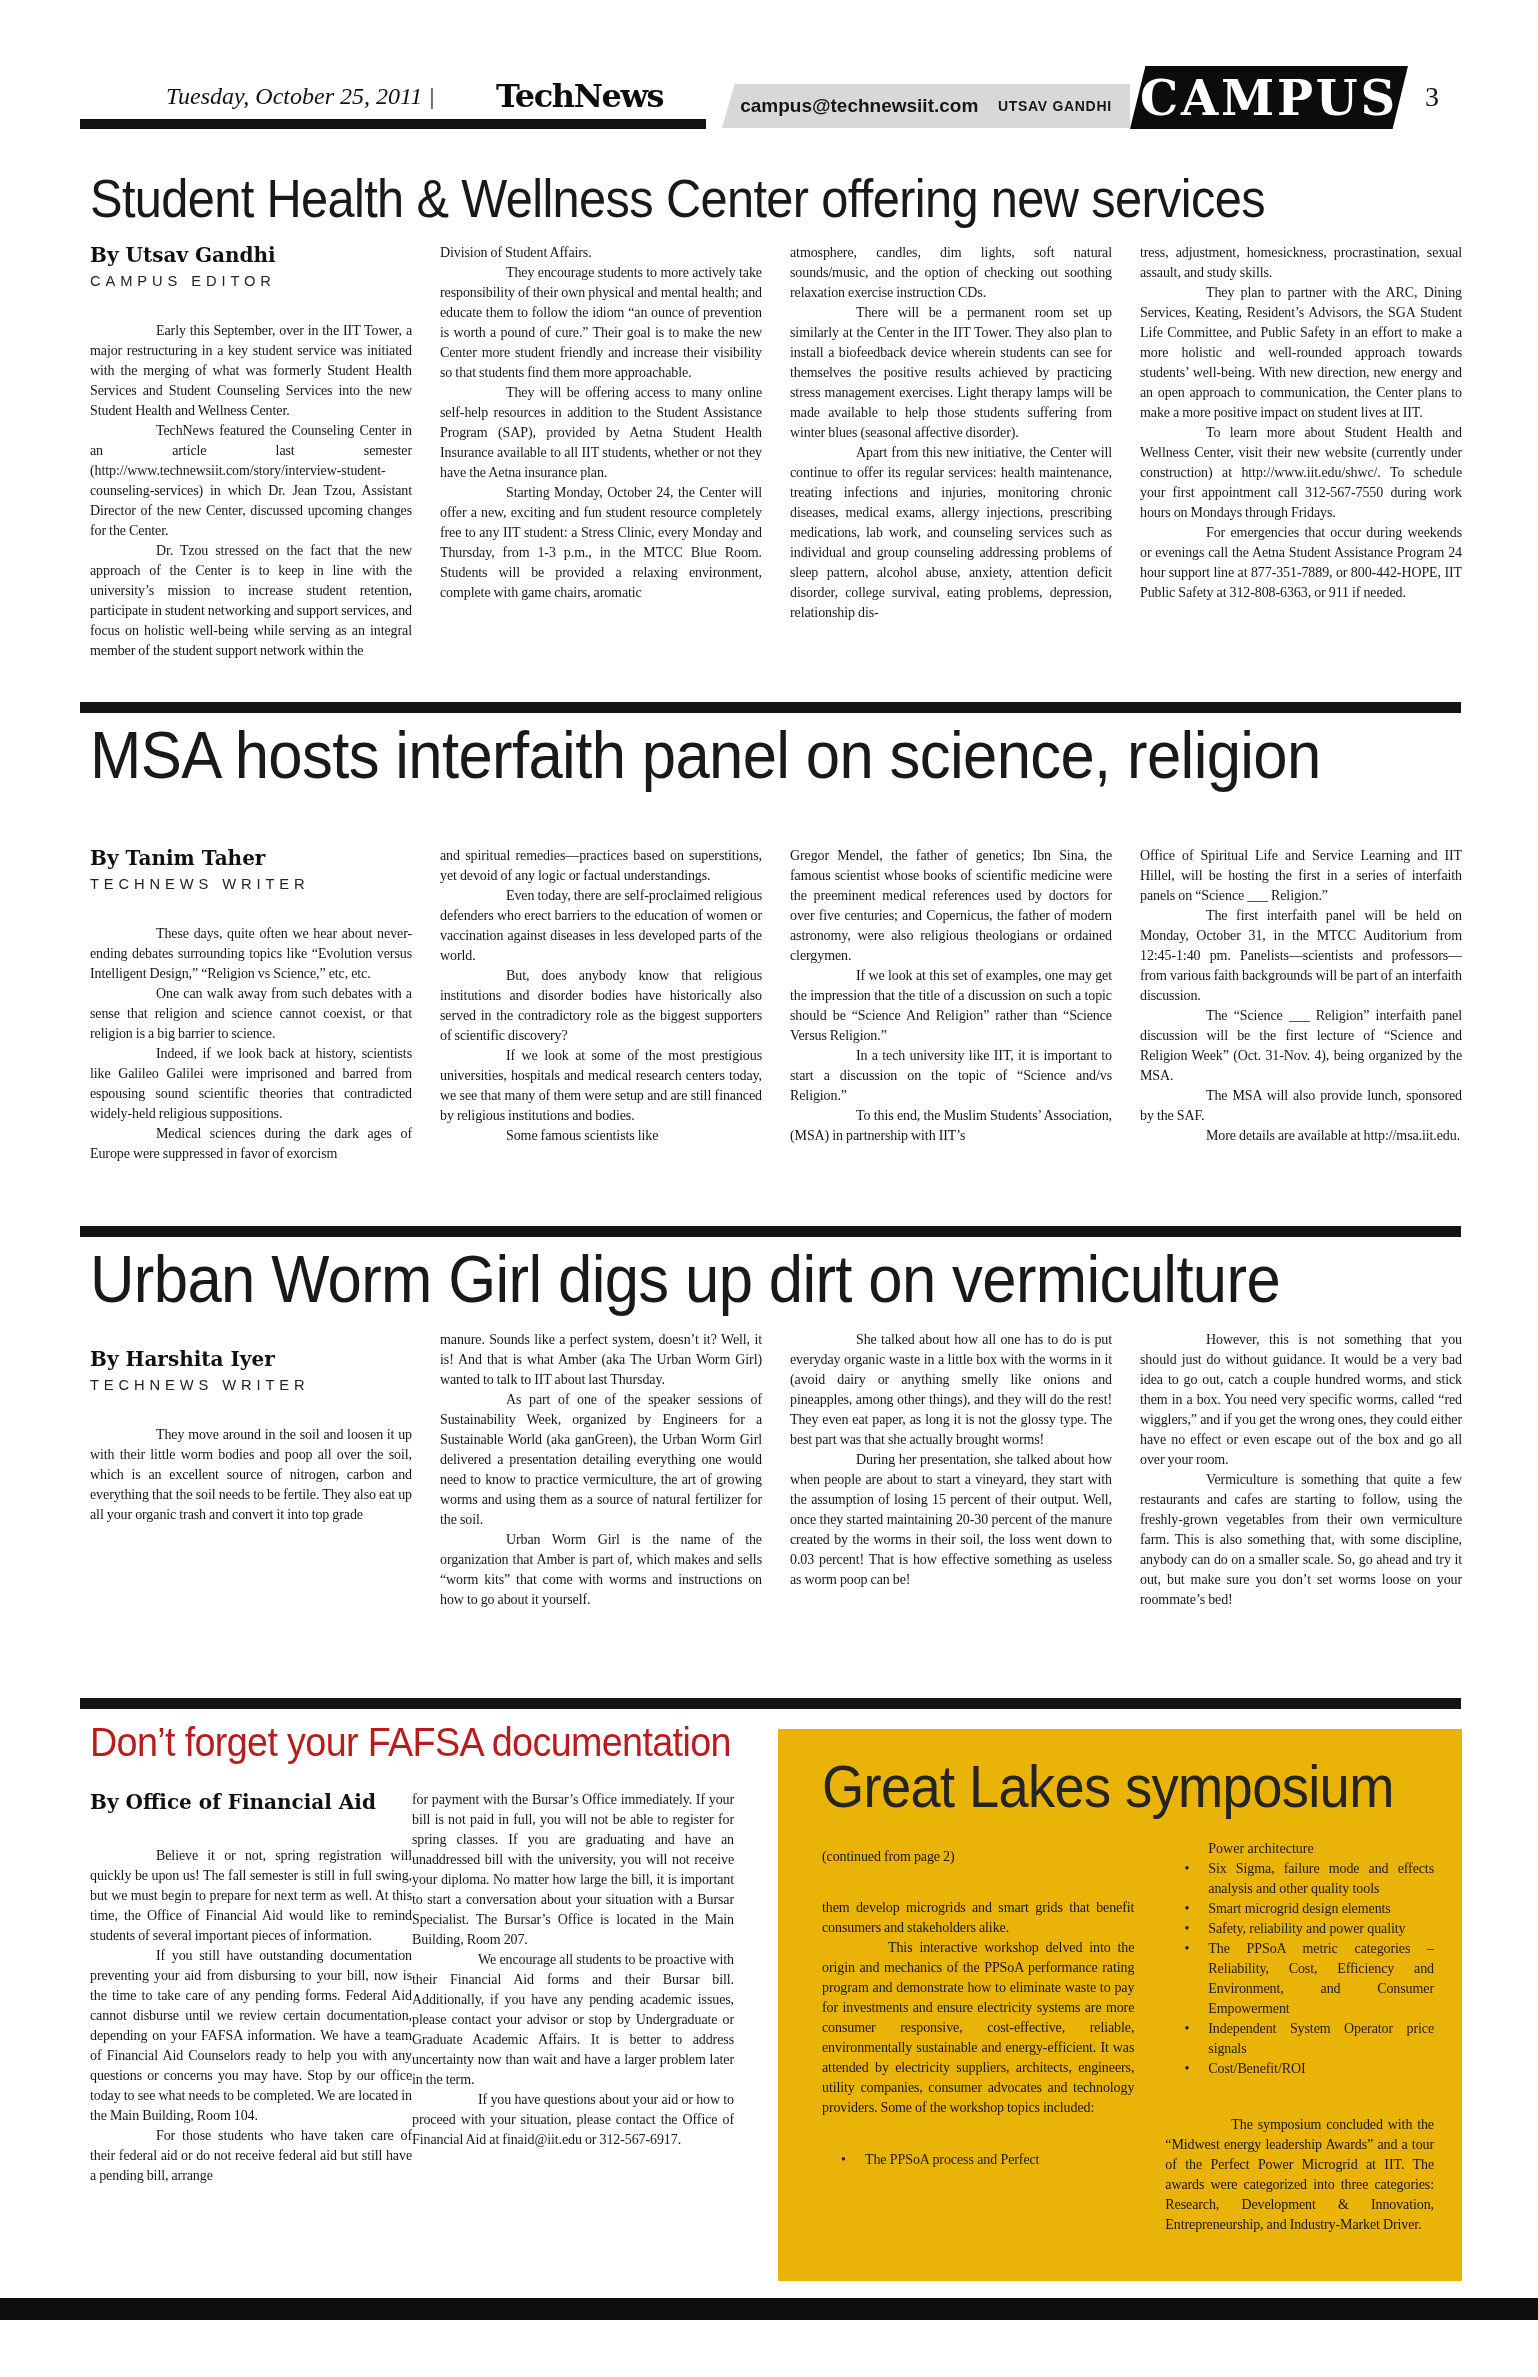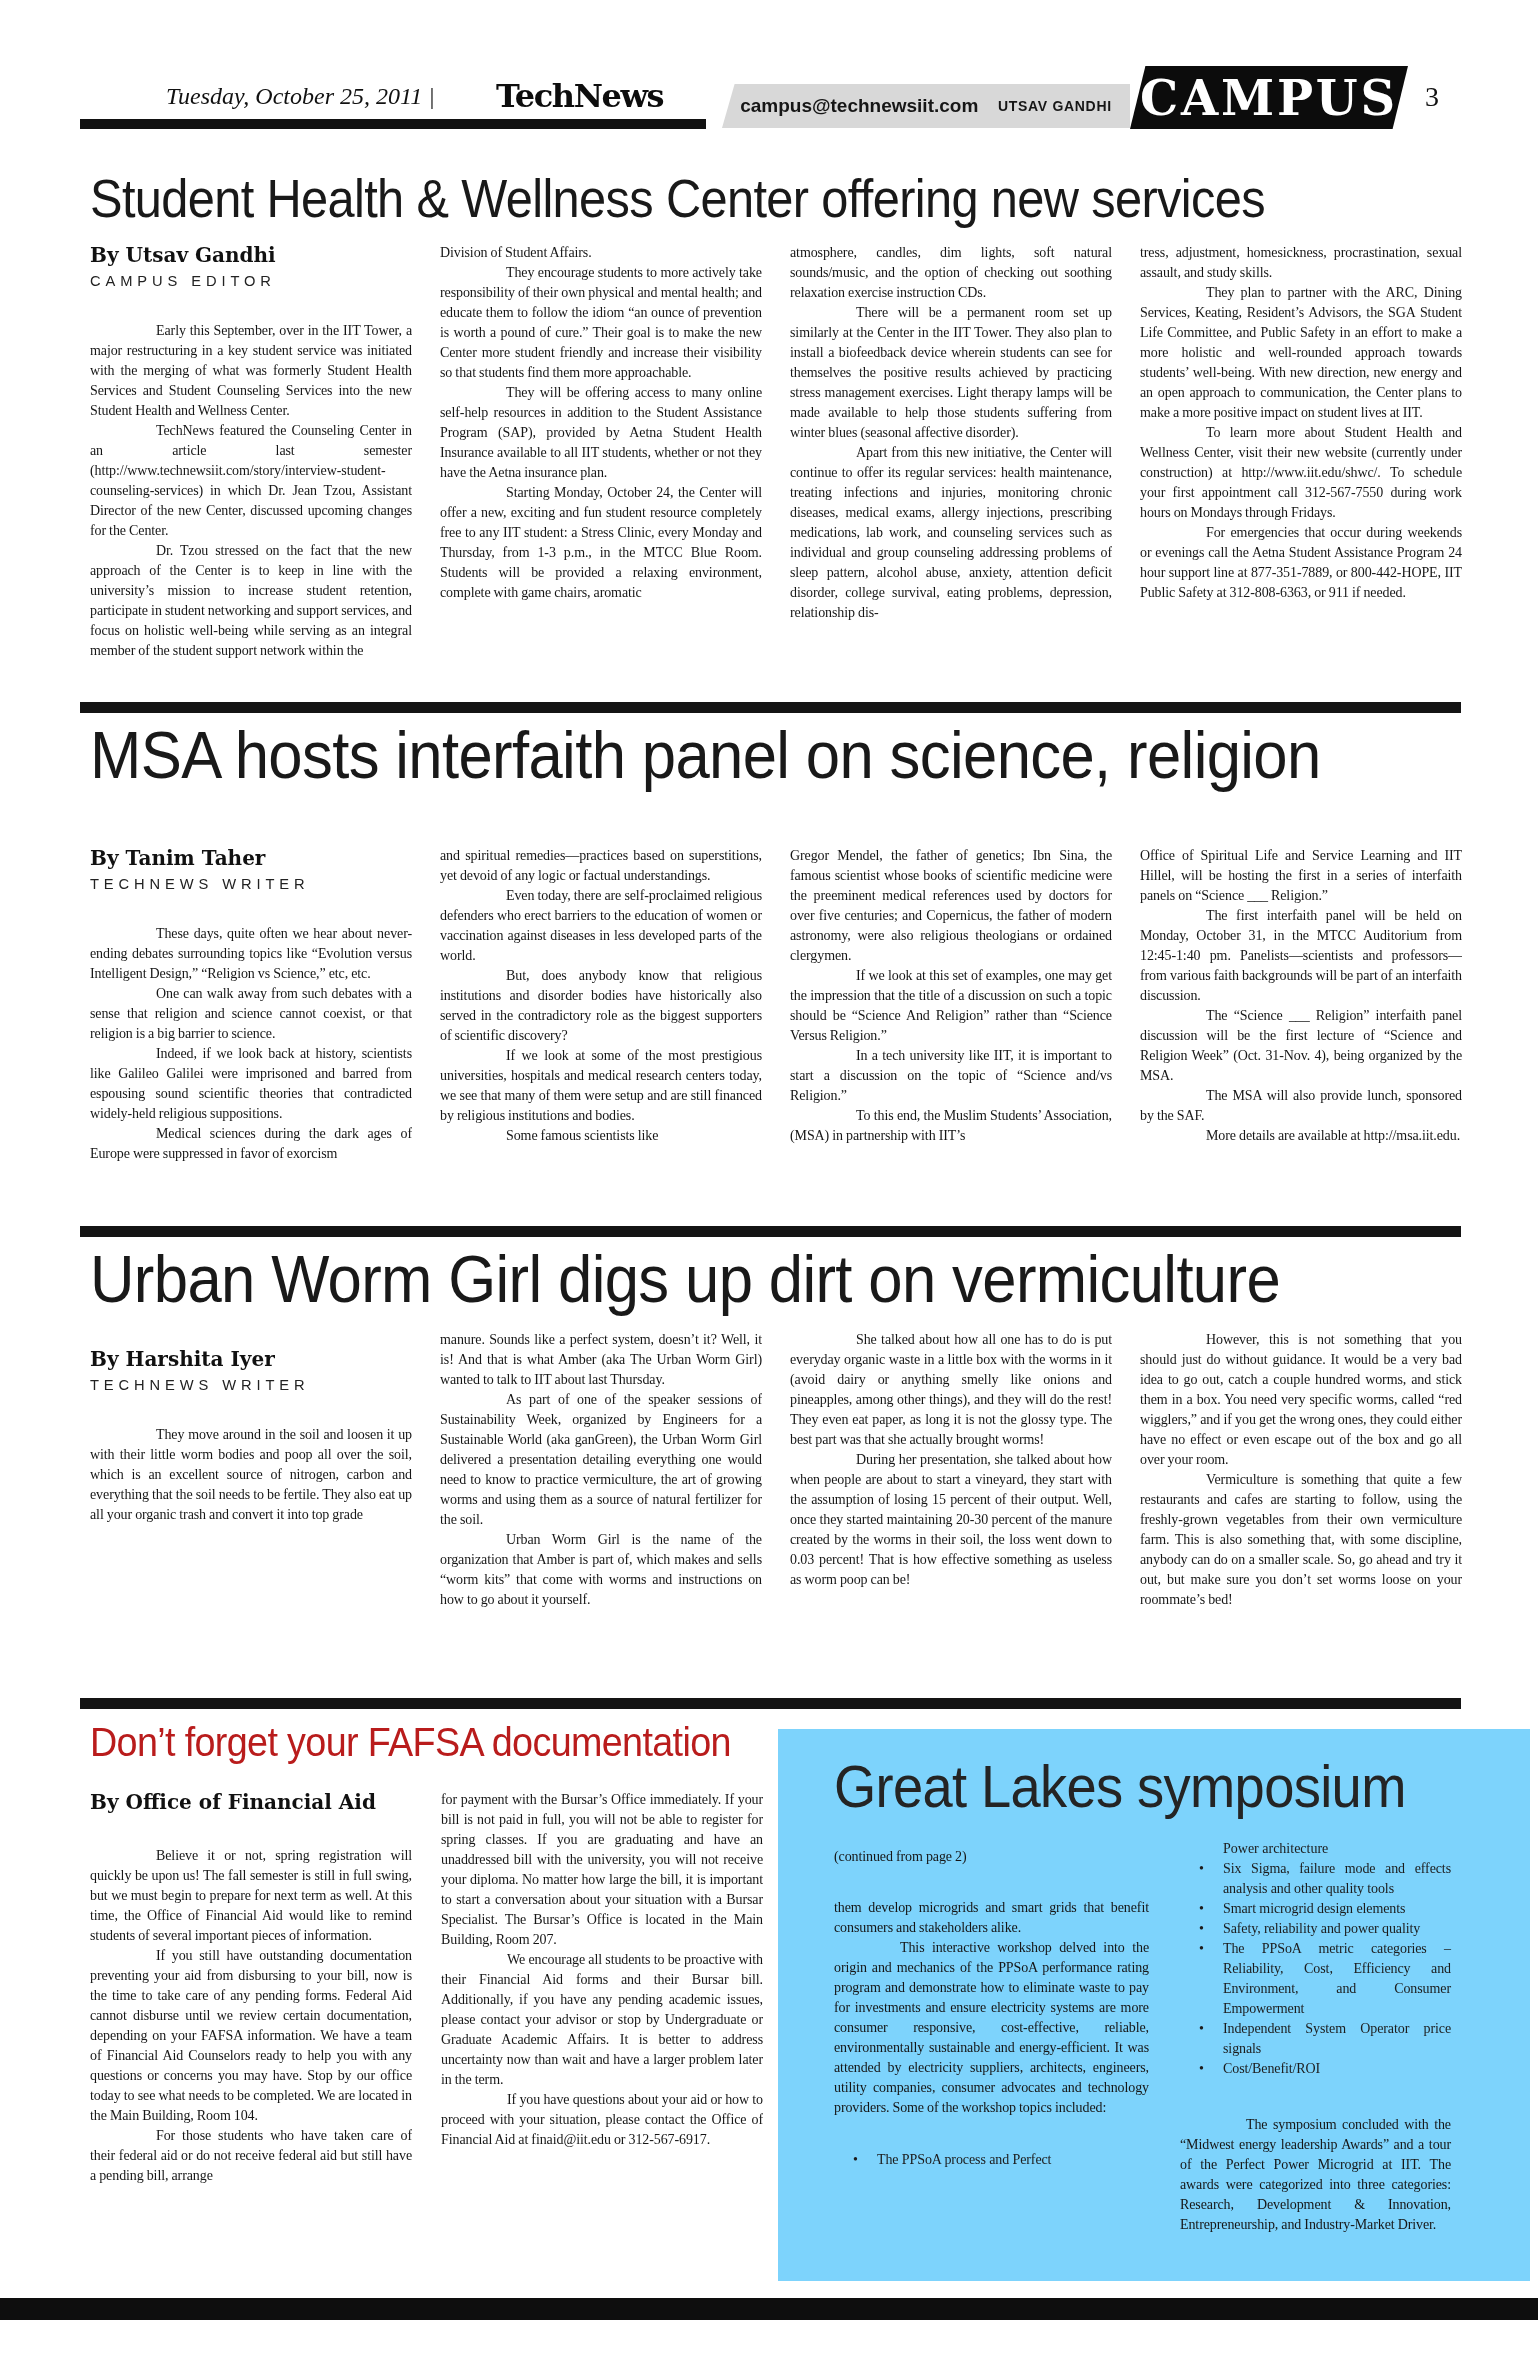--- a/index.html
+++ b/index.html
@@ -44,24 +44,24 @@
   .body p{margin:0;text-indent:66px;text-align:justify;font-size:14px;line-height:20px;letter-spacing:-0.1px;word-spacing:-0.3px;color:#161616;}
   .body p.cont{text-indent:0;}
   .byline-block{margin:0 0 32px 0;}
   .byline-block.pushed{margin-top:17px;}
   .byline{font-family:"DejaVu Serif",serif;font-weight:bold;font-size:20px;color:#111;margin-bottom:5.6px;}
   .role{font-family:"Liberation Sans",sans-serif;font-size:14.7px;letter-spacing:4.9px;color:#222;}
 
   
   .fafsa{position:absolute;left:90px;top:1719px;width:673px;}
   .fafsa h2{margin:0 0 24px 0;font-family:"Liberation Sans",sans-serif;font-weight:400;font-size:41px;color:#b91c1c;white-space:nowrap;}
-  .fafsa-cols{display:flex;gap:29px;height:482px;overflow:hidden;}
-
-  
-  .sympo{position:absolute;left:778px;top:1729px;width:752px;height:552px;background:#7dd3fc;box-sizing:border-box;padding:24px 28px 0 56px;}
+  .fafsa-cols{display:flex;height:482px;overflow:hidden;}
+
+  
+  .sympo{position:absolute;left:778px;top:1729px;width:684px;height:552px;background:#eab308;box-sizing:border-box;padding:24px 28px 0 44px;}
   .sympo h2{margin:0 0 18px 0;font-family:"Liberation Sans",sans-serif;font-weight:400;font-size:59px;color:#242424;white-space:nowrap;}
   .sympo-cols{display:flex;gap:31px;overflow:hidden;height:434px;}
   .sympo-col1{width:315px;padding-top:8.4px;}
   .sympo-col2{width:271px;}
   .continued{text-align:center;text-indent:0 !important;margin-bottom:31px !important;}
   .bullet{display:flex;font-size:14px;line-height:20px;letter-spacing:-0.1px;color:#1c1c1c;text-align:justify;}
   .bullet .dot{flex:0 0 43px;text-align:center;}
   .bullet .btext{flex:1;}
   .bullet.first{margin-top:32px;}
   .carry{padding-left:43px;font-size:14px;line-height:20px;color:#1c1c1c;}

